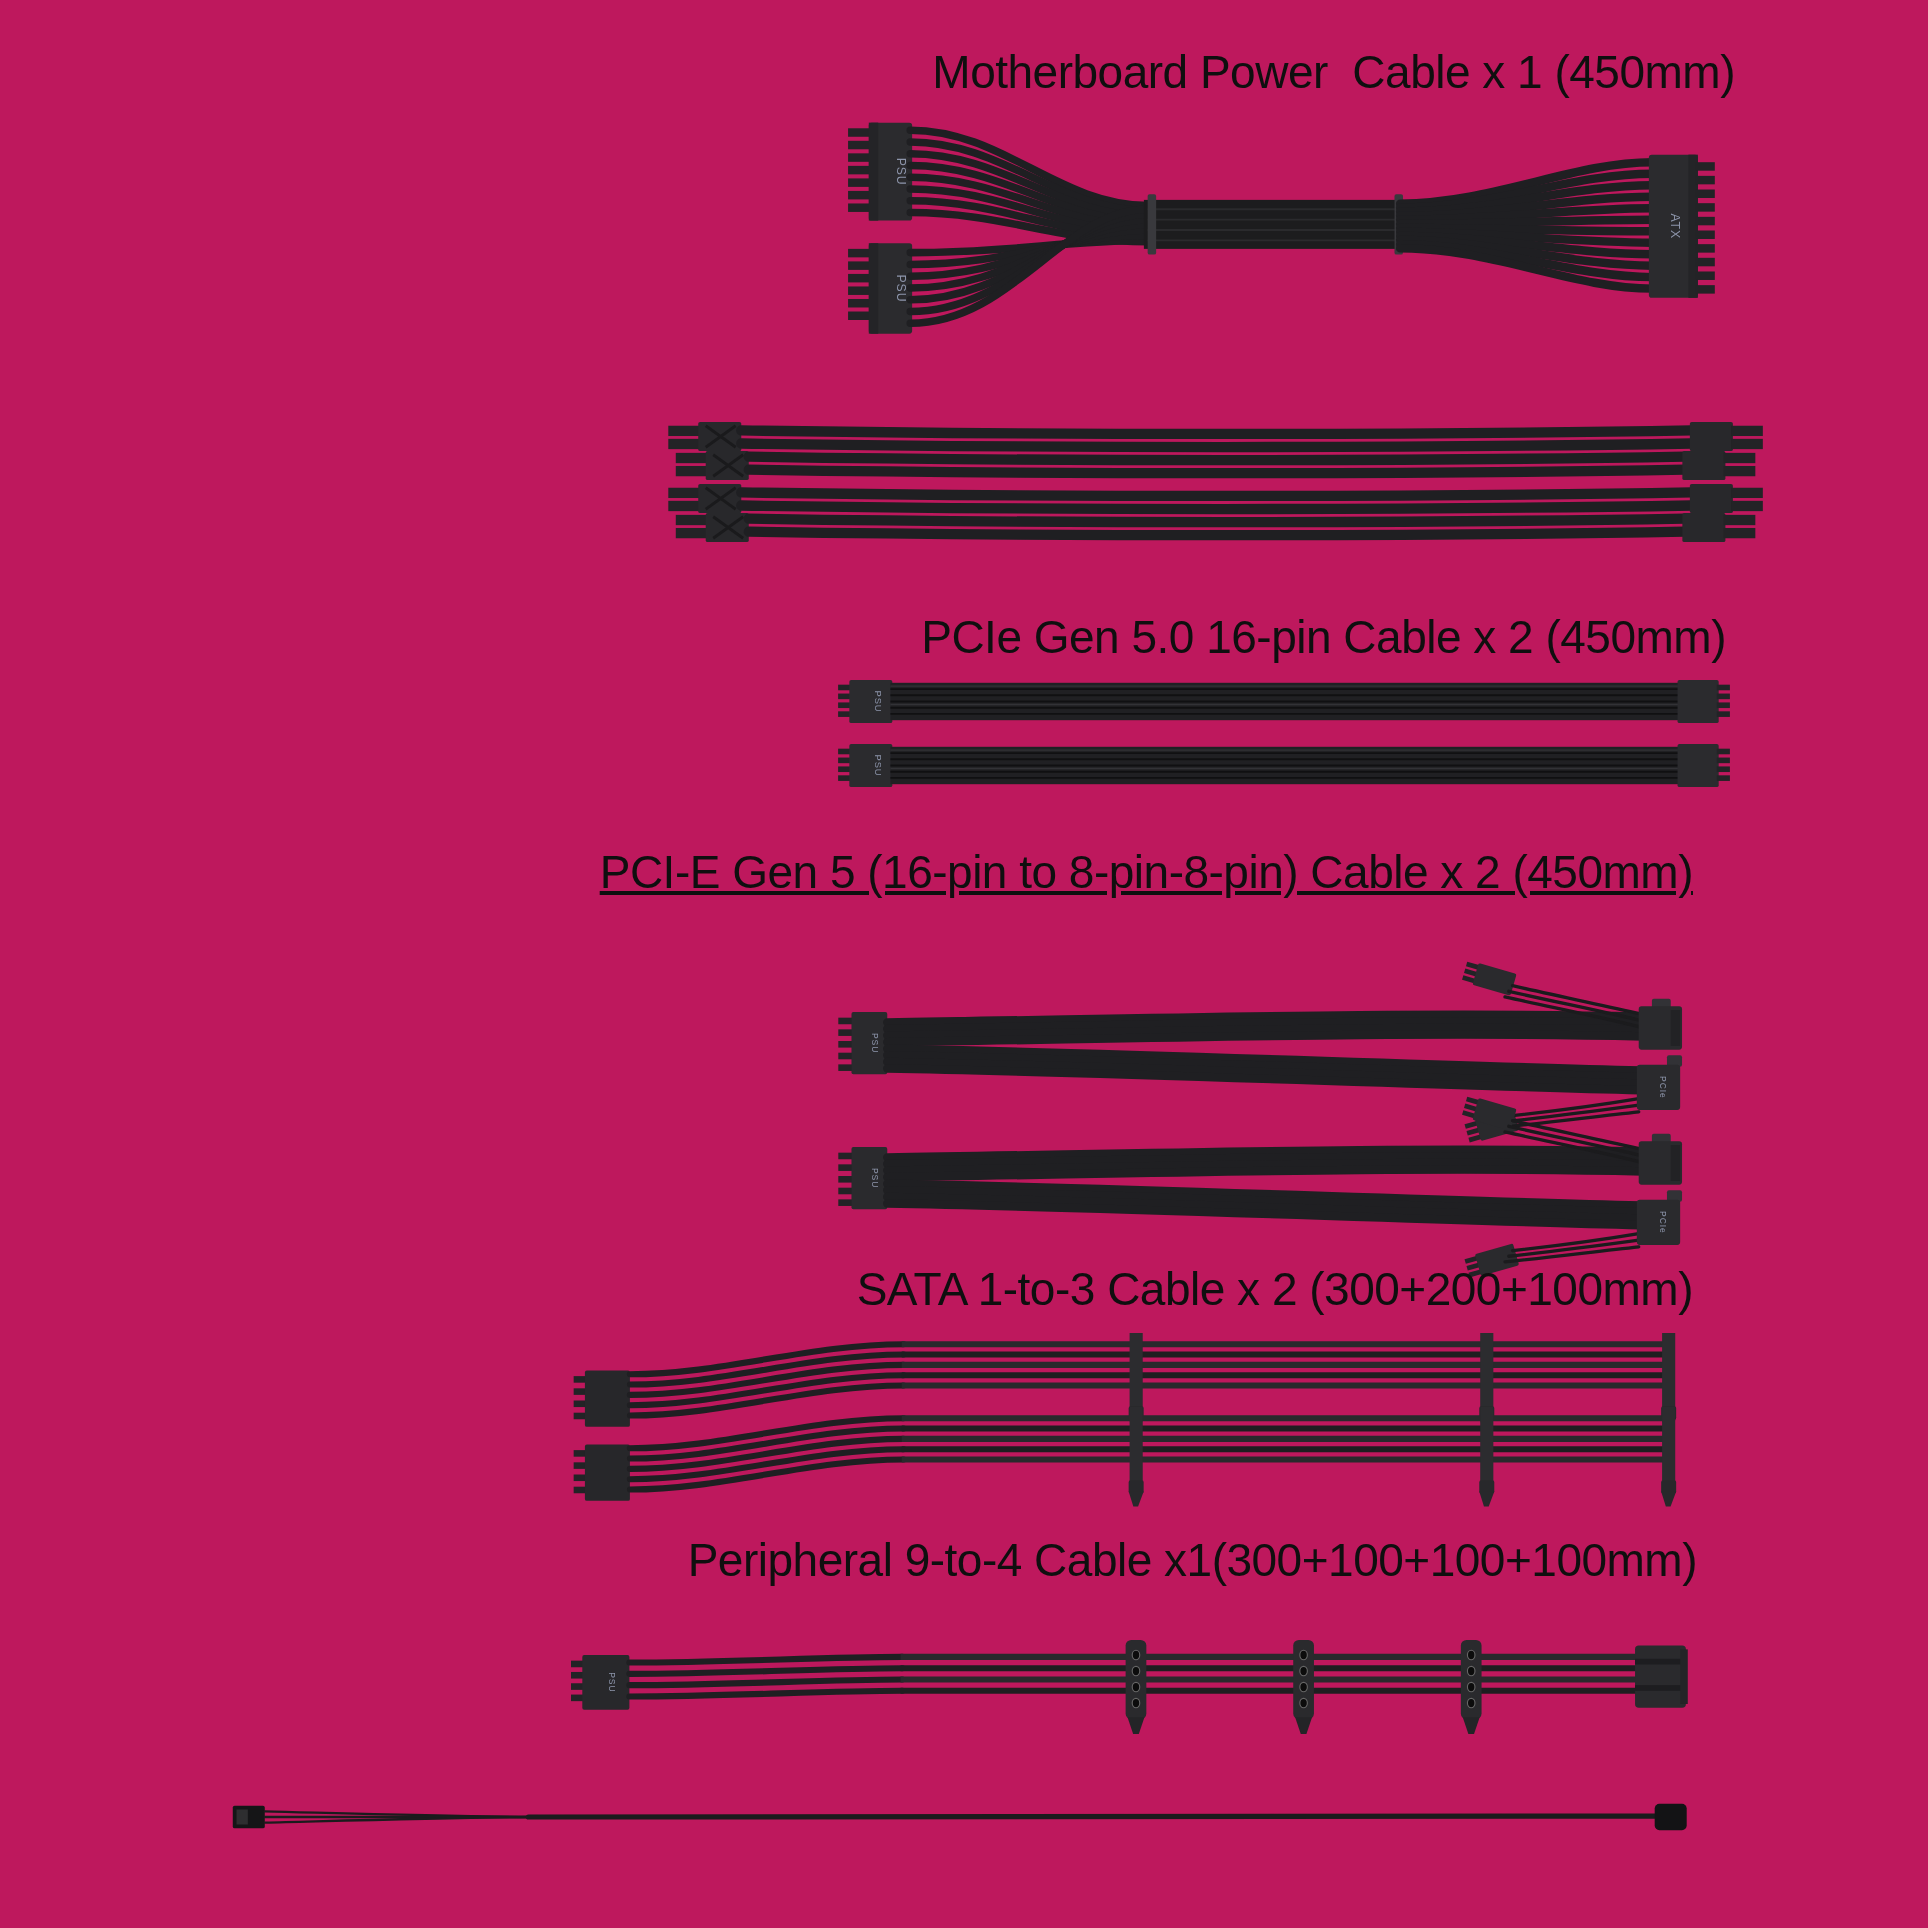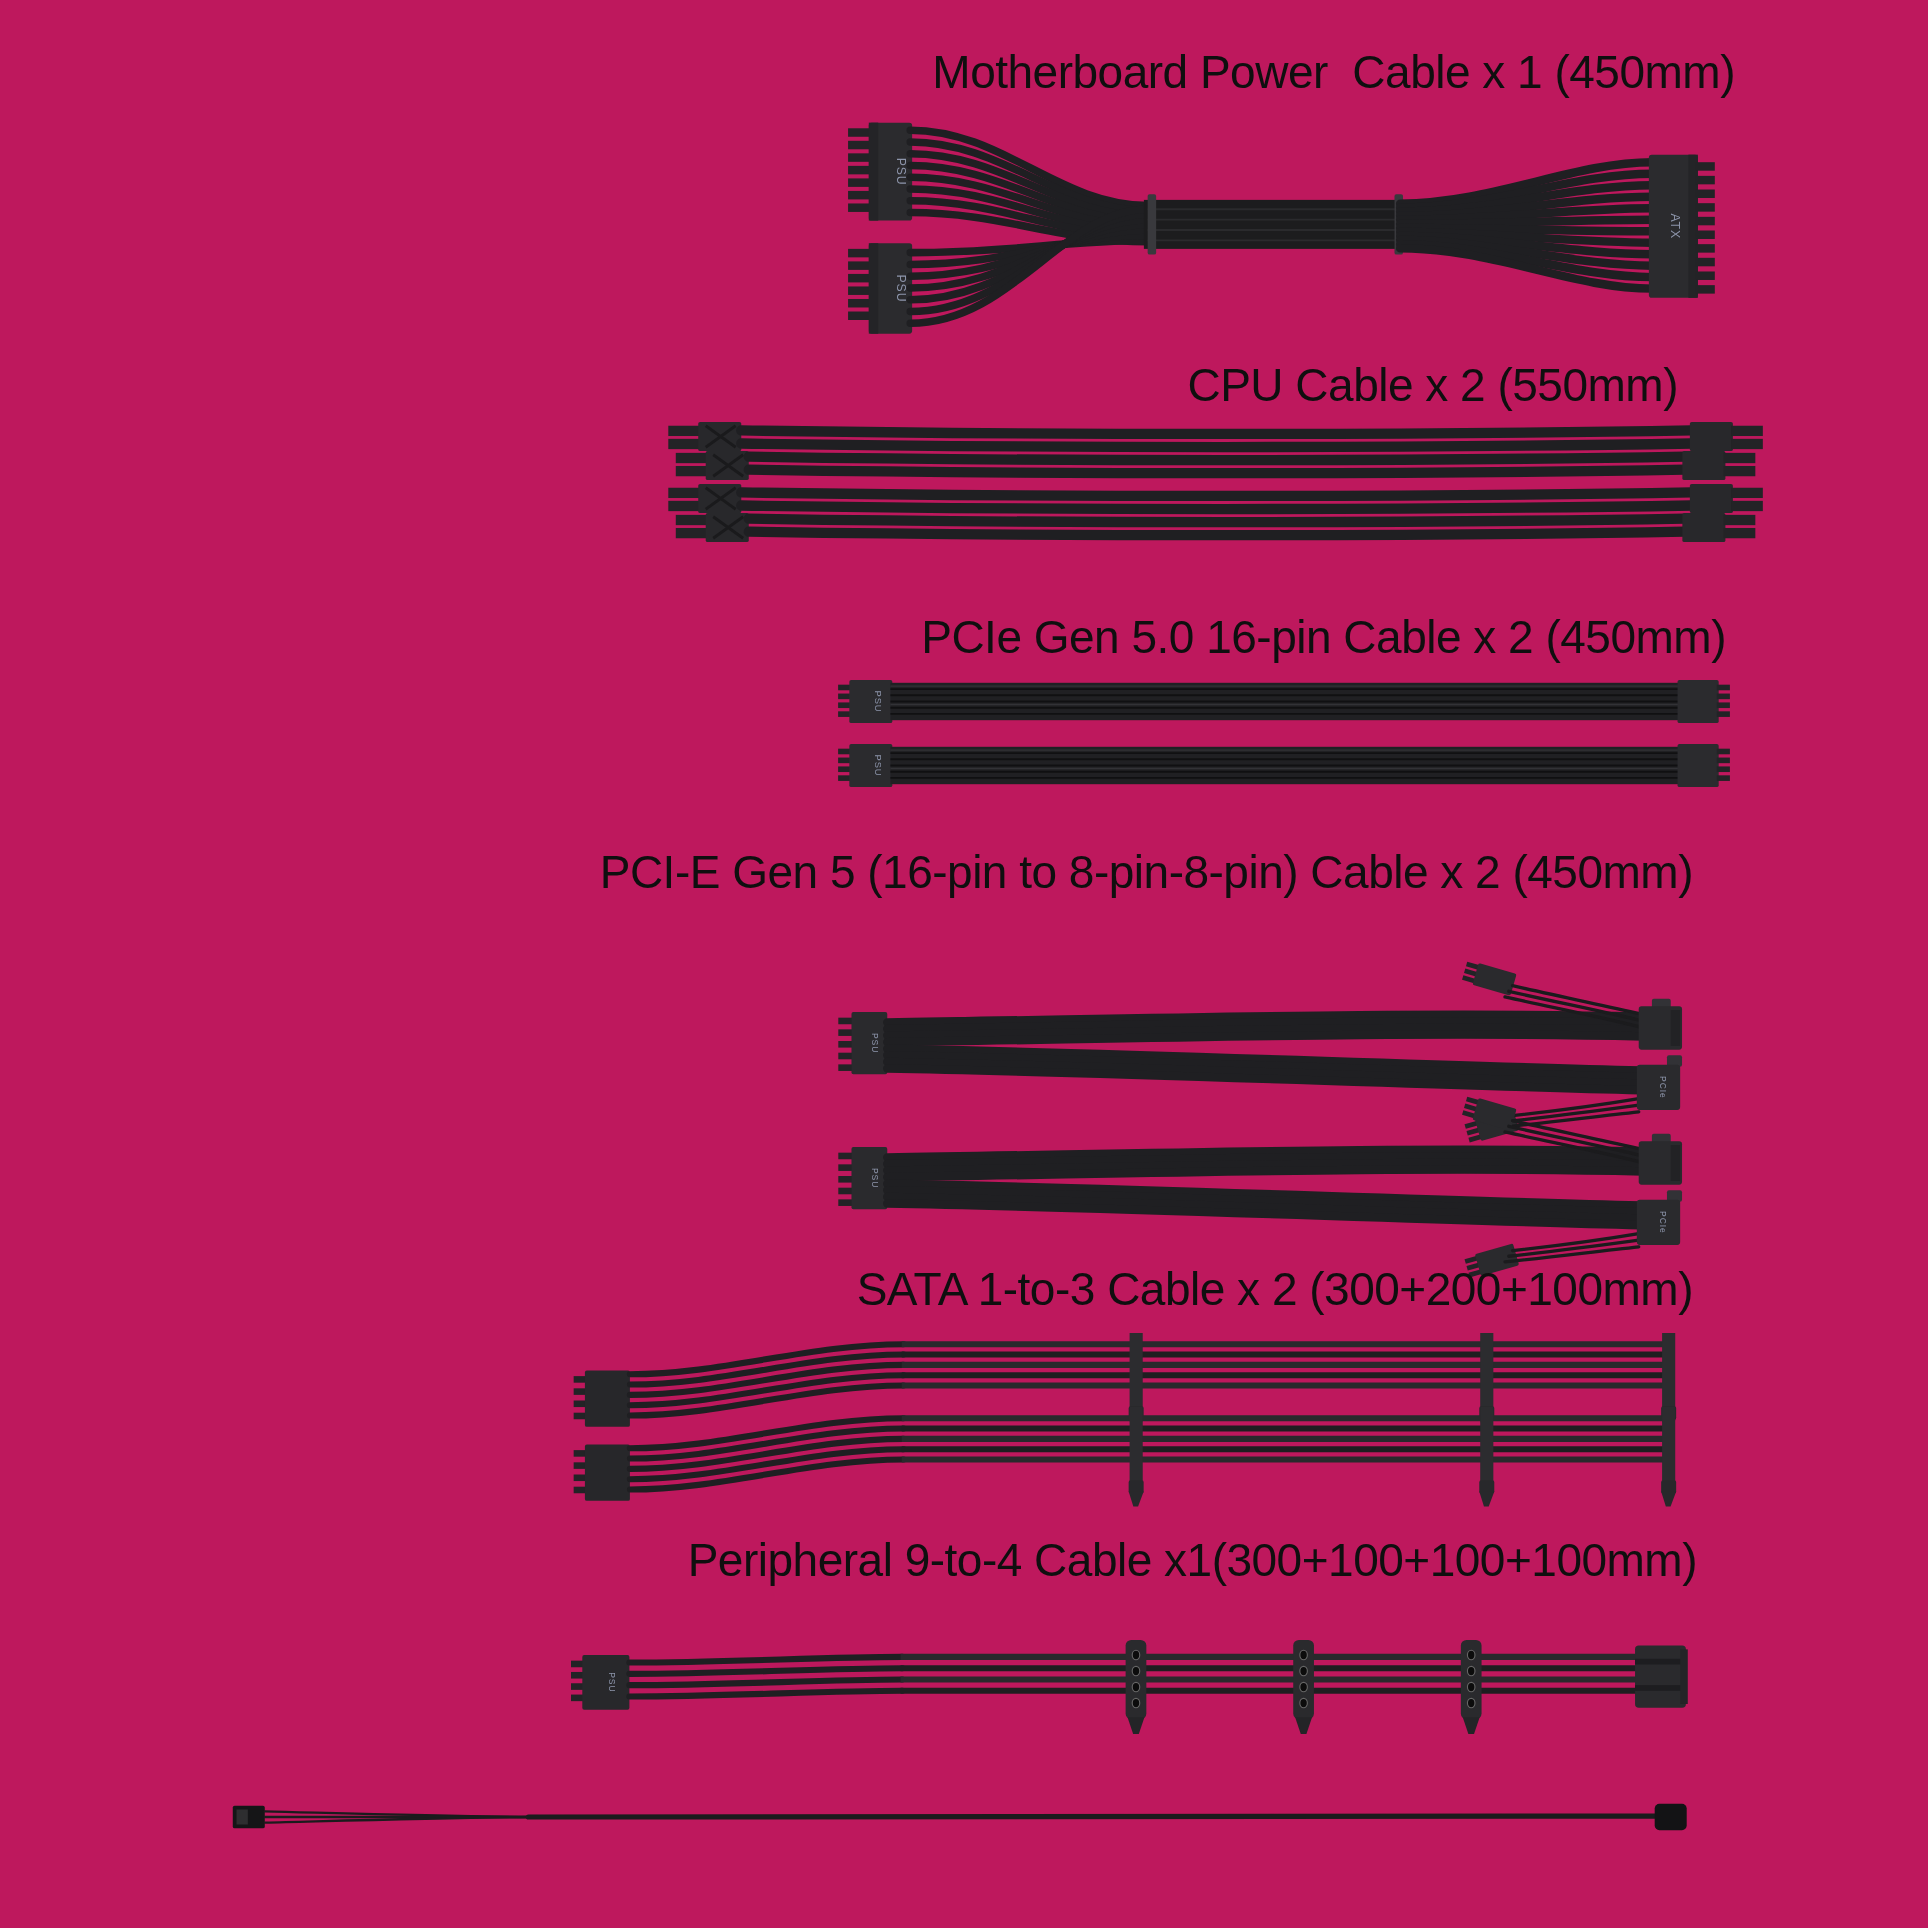--- a/index.html
+++ b/index.html
@@ -106,21 +106,20 @@
       <rect x="916" y="108" width="20" height="9" fill="#232326"></rect>
         <rect x="916" y="122.5" width="20" height="9" fill="#232326"></rect>
       <rect x="916" y="137" width="20" height="9" fill="#232326"></rect>
         <rect x="916" y="151.5" width="20" height="9" fill="#232326"></rect>
       <rect x="916" y="166" width="20" height="9" fill="#232326"></rect>
         <rect x="916" y="180.5" width="20" height="9" fill="#232326"></rect>
       <text class="clabel" transform="translate(890,118) rotate(90)" text-anchor="middle" font-size="13">ATX</text>
     </g>
   </svg>
 
-  <h2 class="title" style="top:360px;right:250px;">CPU Cable x 2 (550mm)</h2>
 
   <svg class="art" style="left:661px;top:422px;" width="1111" height="58" viewBox="0 0 1180 62">
     <g>
       <rect x="4" y="4" width="34" height="11" fill="#232326"></rect>
         <rect x="4" y="18" width="34" height="11" fill="#232326"></rect>
       <rect x="12" y="33" width="34" height="11" fill="#232326"></rect>
         <rect x="12" y="47" width="34" height="11" fill="#232326"></rect>
       <rect x="36" y="0" width="46" height="31" rx="2" fill="#28282b"></rect>
       <rect x="44" y="31" width="46" height="31" rx="2" fill="#28282b"></rect>
       <path d="M44 4 L76 27 M76 4 L44 27" stroke="#1a1a1c" stroke-width="3" fill="none"></path>
@@ -220,21 +219,21 @@
     </g>
     <g>
       <rect x="900" y="0" width="44" height="46" rx="2" fill="#2b2b2e"></rect>
       <rect x="942" y="5" width="14" height="6" fill="#232326"></rect>
         <rect x="942" y="14.5" width="14" height="6" fill="#232326"></rect>
       <rect x="942" y="24" width="14" height="6" fill="#232326"></rect>
         <rect x="942" y="33.5" width="14" height="6" fill="#232326"></rect>
     </g>
   </svg>
 
-  <h2 class="title" style="top:847px;right:235px;">PCI-E Gen 5 (16-pin to 8-pin-8-pin) Cable x 2 (450mm)</h2>
+  <h2 class="title" style="top:847px;right:235px;text-decoration:underline;">PCI-E Gen 5 (16-pin to 8-pin-8-pin) Cable x 2 (450mm)</h2>
 
   <svg class="art" style="left:827px;top:944px;" width="904" height="217" viewBox="0 0 960 230">
     <g>
       <rect x="12" y="78" width="16" height="7" fill="#232326"></rect>
         <rect x="12" y="90.4" width="16" height="7" fill="#232326"></rect>
       <rect x="12" y="102.8" width="16" height="7" fill="#232326"></rect>
         <rect x="12" y="115.2" width="16" height="7" fill="#232326"></rect>
       <rect x="12" y="127.6" width="16" height="7" fill="#232326"></rect>
       <rect x="26" y="72" width="38" height="66" rx="2" fill="#2a2a2d"></rect>
       <text class="clabel" transform="translate(48,105) rotate(90)" text-anchor="middle" font-size="9">PSU</text>

